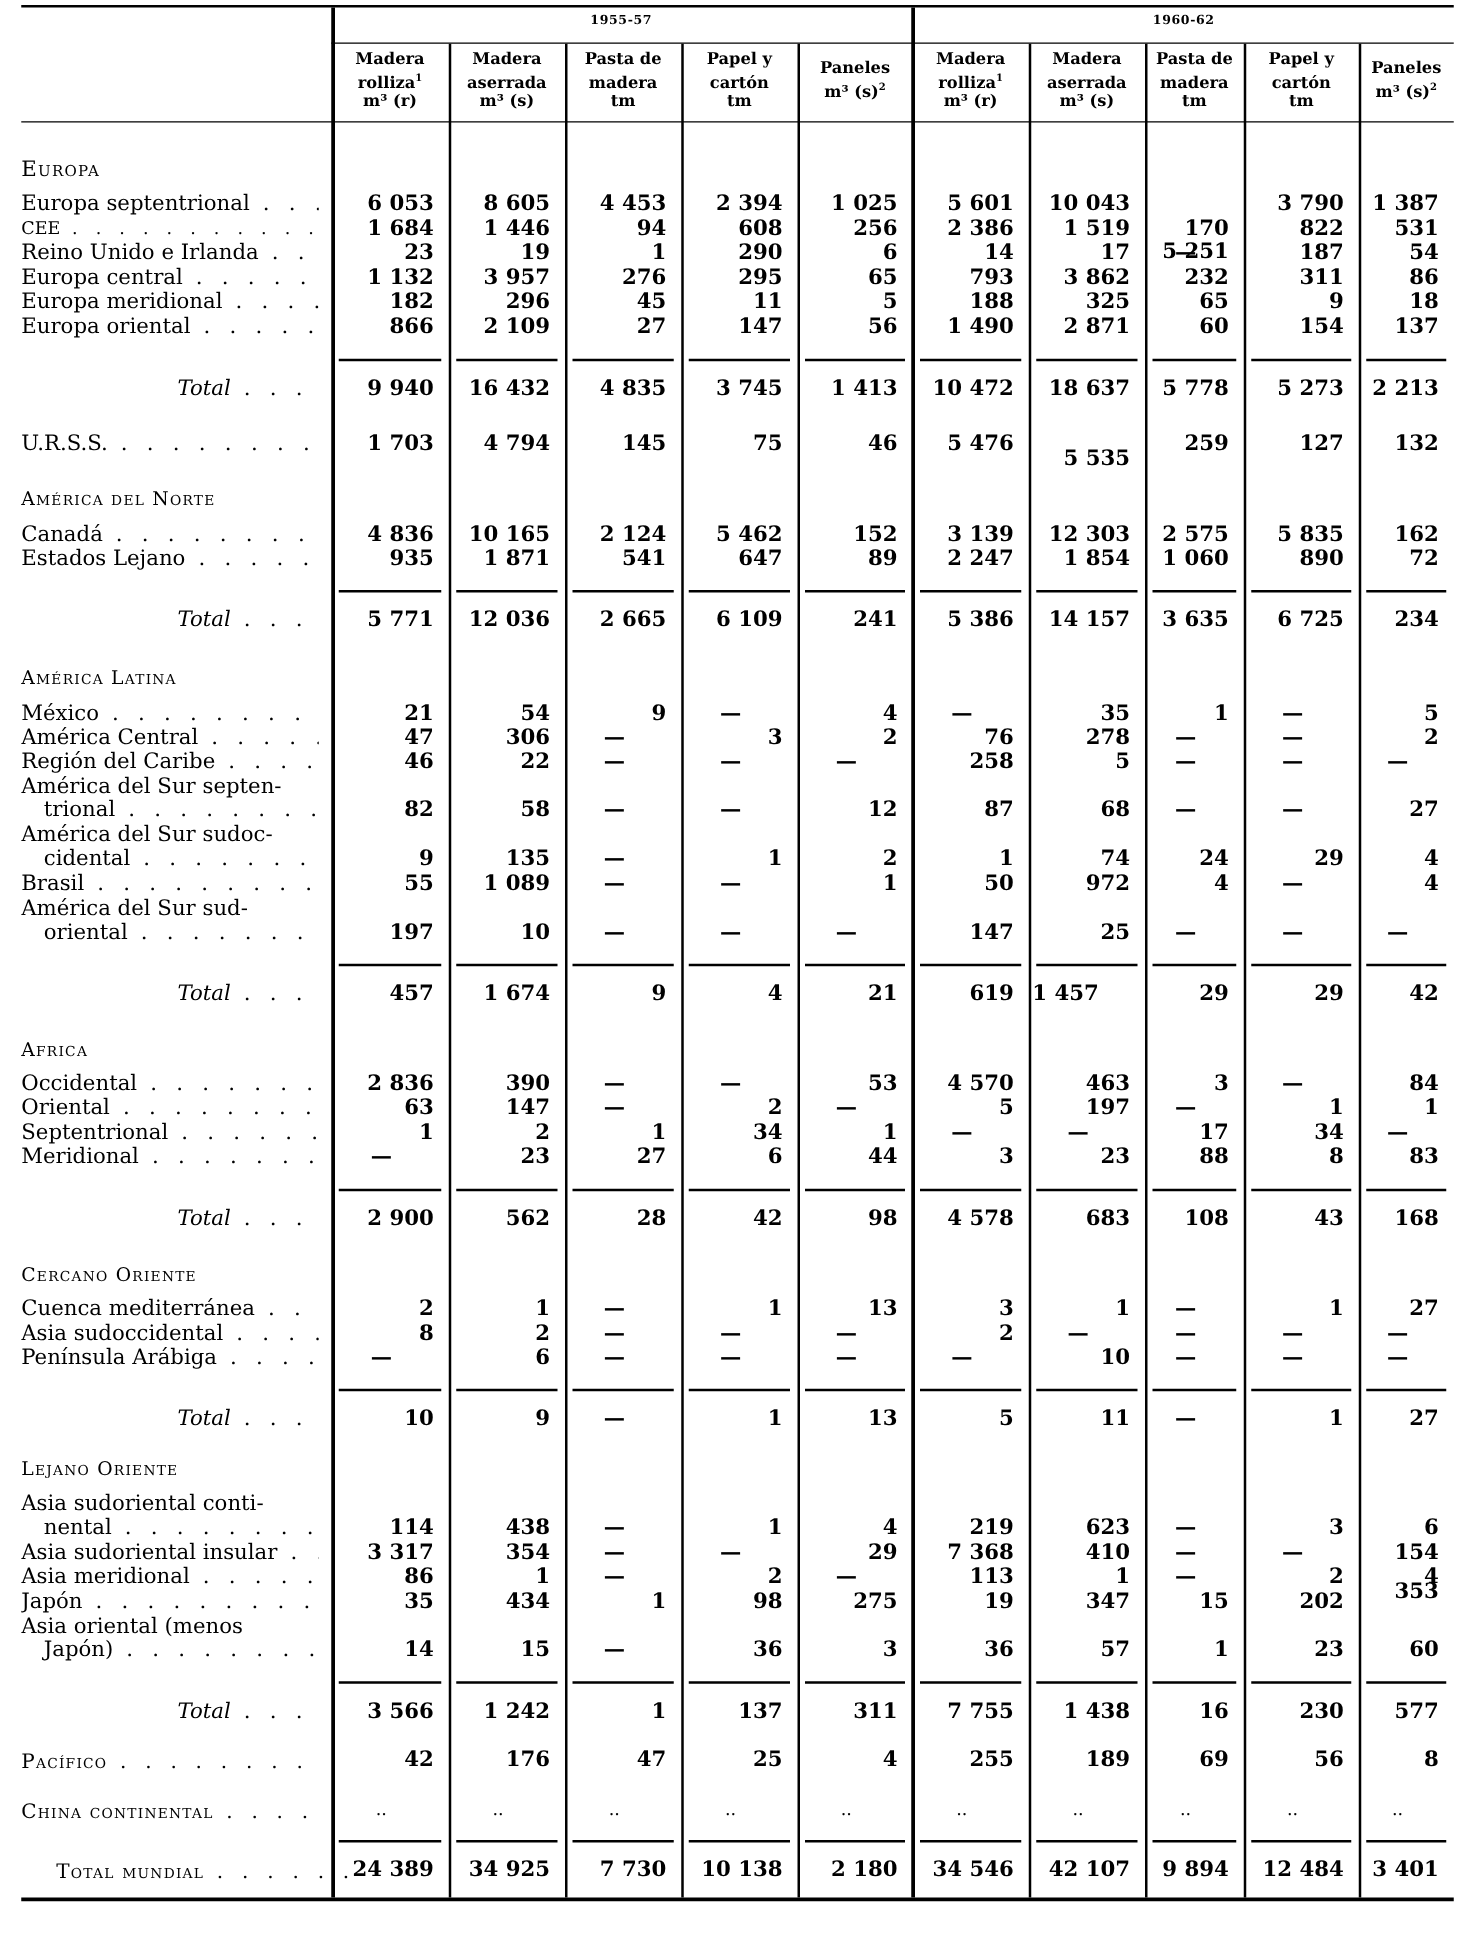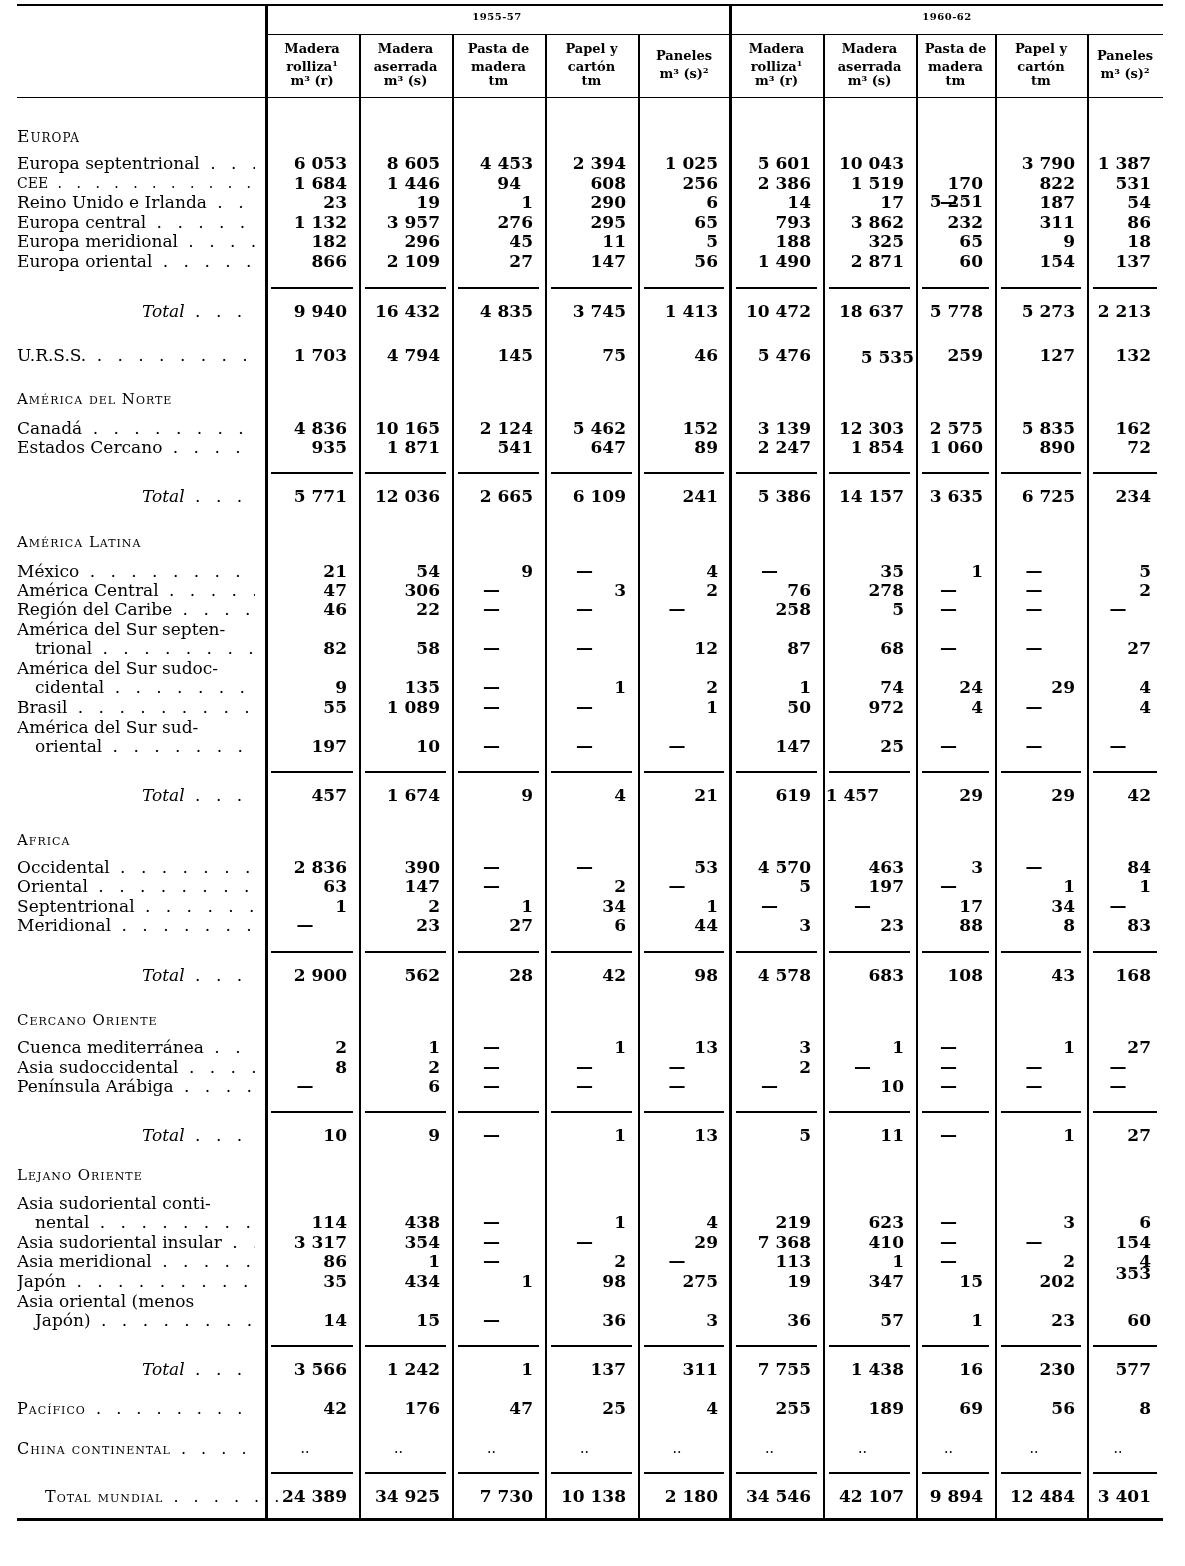--- a/index.html
+++ b/index.html
@@ -121,21 +121,21 @@
     <div class="cell" style="top: 154px; left: 545px; width: 81px;">2 394</div>
     <div class="cell" style="top: 154px; left: 638px; width: 80px;">1 025</div>
     <div class="cell" style="top: 154px; left: 730px; width: 81px;">5 601</div>
     <div class="cell" style="top: 154px; left: 823px; width: 81px;">10 043</div>
     <div class="cell" style="top: 154px; left: 916px; width: 67px; margin-top: 38px;">5 251</div>
     <div class="cell" style="top: 154px; left: 995px; width: 80px;">3 790</div>
     <div class="cell" style="top: 154px; left: 1087px; width: 64px;">1 387</div>
     <div class="stub" style="top: 174px; font-variant: small-caps; font-size: 14px;"><span>CEE</span><span class="dots"> . . . . . . . . . . . . . .</span></div>
     <div class="cell" style="top: 174px; left: 265px; width: 82px;">1 684</div>
     <div class="cell" style="top: 174px; left: 359px; width: 81px;">1 446</div>
-    <div class="cell" style="top: 174px; left: 440px; width: 81px;">94</div>
+    <div class="cell" style="top: 174px; left: 452px; width: 81px;">94</div>
     <div class="cell" style="top: 174px; left: 545px; width: 81px;">608</div>
     <div class="cell" style="top: 174px; left: 638px; width: 80px;">256</div>
     <div class="cell" style="top: 174px; left: 730px; width: 81px;">2 386</div>
     <div class="cell" style="top: 174px; left: 823px; width: 81px;">1 519</div>
     <div class="cell" style="top: 174px; left: 916px; width: 67px;">170</div>
     <div class="cell" style="top: 174px; left: 995px; width: 80px;">822</div>
     <div class="cell" style="top: 174px; left: 1087px; width: 64px;">531</div>
     <div class="stub" style="top: 193px;"><span>Reino Unido e Irlanda</span><span class="dots"> . . . . . . . . . . . . . .</span></div>
     <div class="cell" style="top: 193px; left: 265px; width: 82px;">23</div>
     <div class="cell" style="top: 193px; left: 359px; width: 81px;">19</div>
@@ -191,36 +191,36 @@
     <div class="cell" style="top: 302px; left: 916px; width: 67px;">5 778</div>
     <div class="cell" style="top: 302px; left: 995px; width: 80px;">5 273</div>
     <div class="cell" style="top: 302px; left: 1087px; width: 64px;">2 213</div>
     <div class="stub" style="top: 346px;"><span>U.R.S.S.</span><span class="dots"> . . . . . . . . . . . . . .</span></div>
     <div class="cell" style="top: 346px; left: 265px; width: 82px;">1 703</div>
     <div class="cell" style="top: 346px; left: 359px; width: 81px;">4 794</div>
     <div class="cell" style="top: 346px; left: 452px; width: 81px;">145</div>
     <div class="cell" style="top: 346px; left: 545px; width: 81px;">75</div>
     <div class="cell" style="top: 346px; left: 638px; width: 80px;">46</div>
     <div class="cell" style="top: 346px; left: 730px; width: 81px;">5 476</div>
-    <div class="cell" style="top: 348px; left: 823px; width: 81px; padding-left: 10px;">5 535</div>
+    <div class="cell" style="top: 358px; left: 823px; width: 81px;">5 535</div>
     <div class="cell" style="top: 346px; left: 916px; width: 67px;">259</div>
     <div class="cell" style="top: 346px; left: 995px; width: 80px;">127</div>
     <div class="cell" style="top: 346px; left: 1087px; width: 64px;">132</div>
     <div class="stub" style="top: 419px;"><span>Canadá</span><span class="dots"> . . . . . . . . . . . . . .</span></div>
     <div class="cell" style="top: 419px; left: 265px; width: 82px;">4 836</div>
     <div class="cell" style="top: 419px; left: 359px; width: 81px;">10 165</div>
     <div class="cell" style="top: 419px; left: 452px; width: 81px;">2 124</div>
     <div class="cell" style="top: 419px; left: 545px; width: 81px;">5 462</div>
     <div class="cell" style="top: 419px; left: 638px; width: 80px;">152</div>
     <div class="cell" style="top: 419px; left: 730px; width: 81px;">3 139</div>
     <div class="cell" style="top: 419px; left: 823px; width: 81px;">12 303</div>
     <div class="cell" style="top: 419px; left: 916px; width: 67px;">2 575</div>
     <div class="cell" style="top: 419px; left: 995px; width: 80px;">5 835</div>
     <div class="cell" style="top: 419px; left: 1087px; width: 64px;">162</div>
-    <div class="stub" style="top: 438px;"><span>Estados Cercano</span><span class="dots"> . . . . . . . . . . . . . .</span></div>
+    <div class="stub" style="top: 438px;"><span>Estados Lejano</span><span class="dots"> . . . . . . . . . . . . . .</span></div>
     <div class="cell" style="top: 438px; left: 265px; width: 82px;">935</div>
     <div class="cell" style="top: 438px; left: 359px; width: 81px;">1 871</div>
     <div class="cell" style="top: 438px; left: 452px; width: 81px;">541</div>
     <div class="cell" style="top: 438px; left: 545px; width: 81px;">647</div>
     <div class="cell" style="top: 438px; left: 638px; width: 80px;">89</div>
     <div class="cell" style="top: 438px; left: 730px; width: 81px;">2 247</div>
     <div class="cell" style="top: 438px; left: 823px; width: 81px;">1 854</div>
     <div class="cell" style="top: 438px; left: 916px; width: 67px;">1 060</div>
     <div class="cell" style="top: 438px; left: 995px; width: 80px;">890</div>
     <div class="cell" style="top: 438px; left: 1087px; width: 64px;">72</div>

